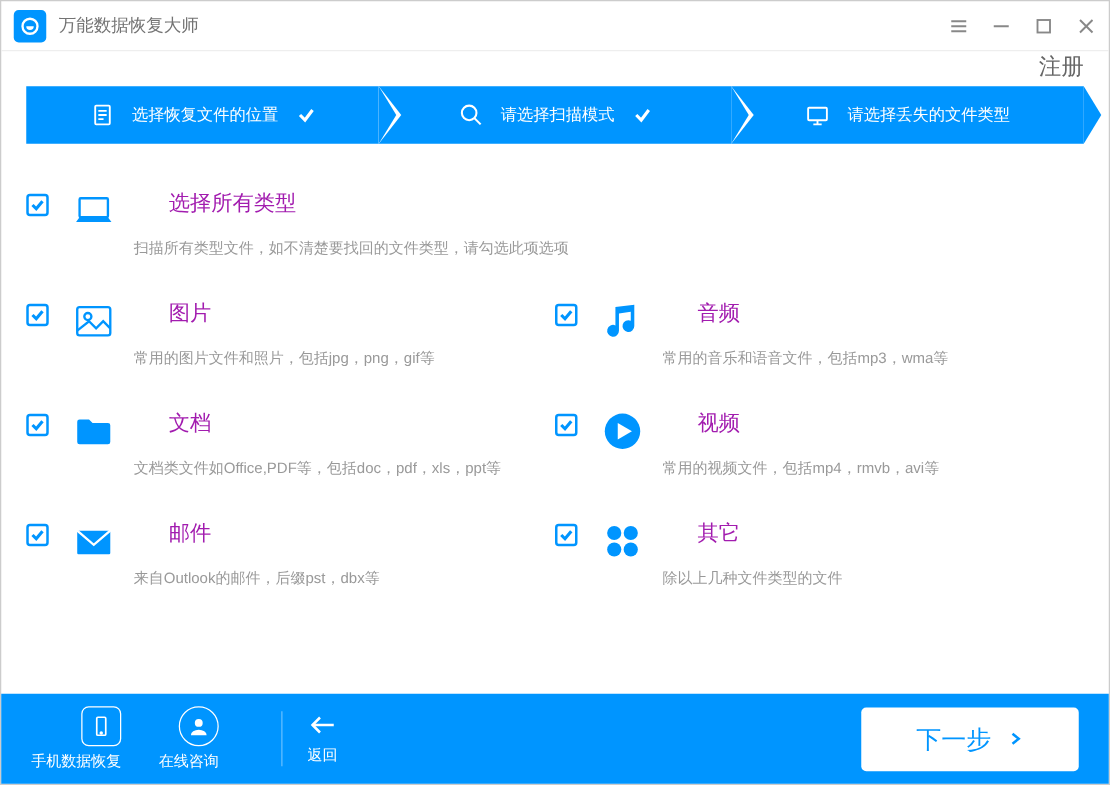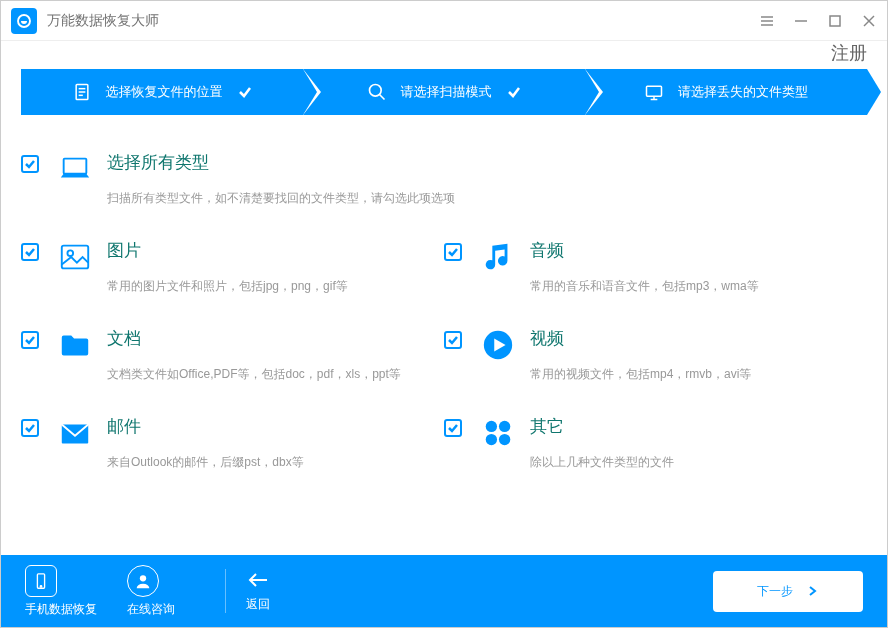--- a/index.html
+++ b/index.html
@@ -24,32 +24,32 @@
 .step svg { width: 20px; height: 20px; flex-shrink: 0; }
 .step .check { width: 16px; height: 16px; }
 .items { padding: 20px 0; }
 .row1 { display: flex; padding: 16px 0; }
 .row2 { display: flex; padding: 16px 0; }
 .col { flex: 1; display: flex; align-items: flex-start; }
 .chk { width: 18px; height: 18px; border: 2px solid #0095ff; border-radius: 3px; display: flex; align-items: center; justify-content: center; margin-top: 4px; cursor: pointer; flex-shrink: 0; }
 .chk svg { width: 12px; height: 12px; }
 .icn { width: 36px; height: 36px; margin: 0 14px 0 18px; display: flex; align-items: center; justify-content: center; flex-shrink: 0; color: #0095ff; }
 .icn svg { width: 34px; height: 34px; }
-.txt .title { font-size: 17px; color: #0f766e; font-weight: 500; }
+.txt .title { font-size: 17px; color: #a21caf; font-weight: 500; margin-left: 28px; }
 .txt .desc { font-size: 12px; color: #999; margin-top: 16px; }
 .footer { height: 72px; background: #0095ff; display: flex; align-items: center; padding: 0 24px; color: #fff; }
-.foot-item { display: flex; flex-direction: column; align-items: flex-start; gap: 4px; margin-right: 30px; cursor: pointer; font-size: 12px; }
+.foot-item { display: flex; flex-direction: column; align-items: flex-end; gap: 4px; margin-right: 30px; cursor: pointer; font-size: 12px; }
 .foot-item .ficon { width: 32px; height: 32px; border: 1.5px solid #fff; border-radius: 6px; display: flex; align-items: center; justify-content: center; }
 .foot-item.round .ficon { border-radius: 50%; }
 .foot-item svg { width: 18px; height: 18px; }
 .divider { width: 1px; height: 44px; background: rgba(255,255,255,0.4); margin: 0 20px; }
 .back { display: flex; flex-direction: column; align-items: center; gap: 6px; font-size: 12px; cursor: pointer; }
 .back svg { width: 22px; height: 20px; }
 .spacer { flex: 1; }
-.next-btn { background: #fff; color: #0095ff; font-size: 12px; padding: 12px 44px; border-radius: 4px; cursor: pointer; display: flex; align-items: center; gap: 14px; }
+.next-btn { background: #fff; color: #0095ff; font-size: 20px; padding: 12px 44px; border-radius: 4px; cursor: pointer; display: flex; align-items: center; gap: 14px; }
 .next-btn svg { width: 12px; height: 12px; }
 </style>
 </head>
 <body>
 
 <div class="window">
   <div class="titlebar">
     <div class="app-icon">
       <svg viewBox="0 0 24 24" fill="none" stroke="#fff" stroke-width="2.5">
           <circle cx="12" cy="12" r="8"></circle>

